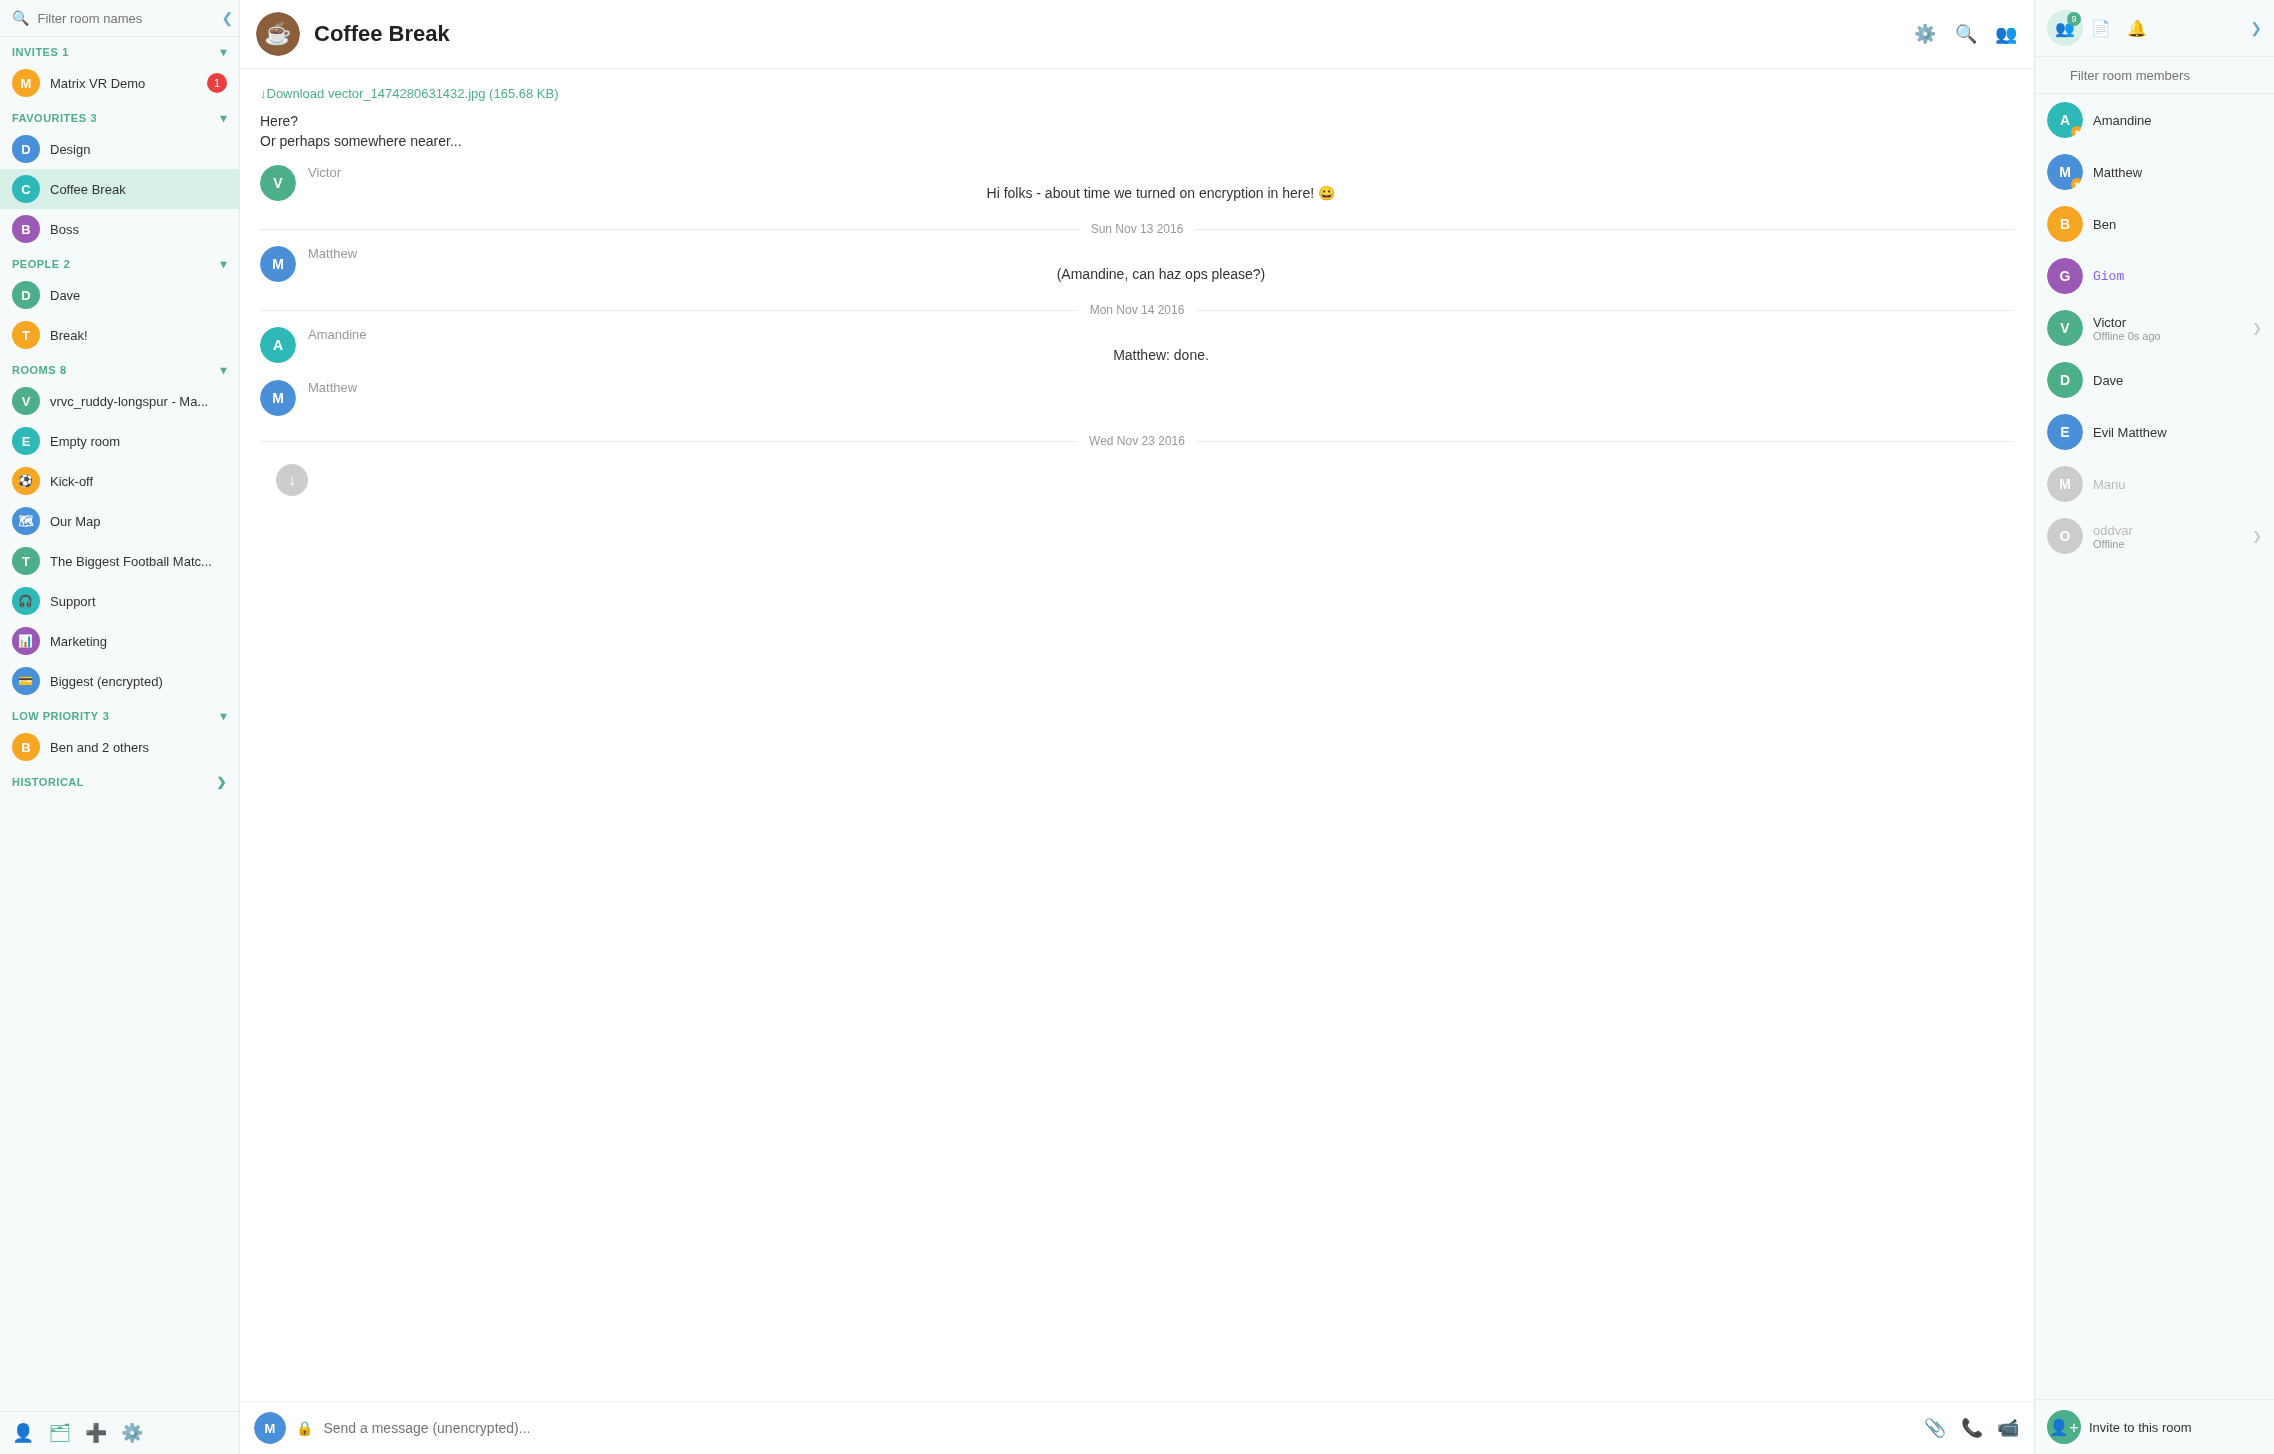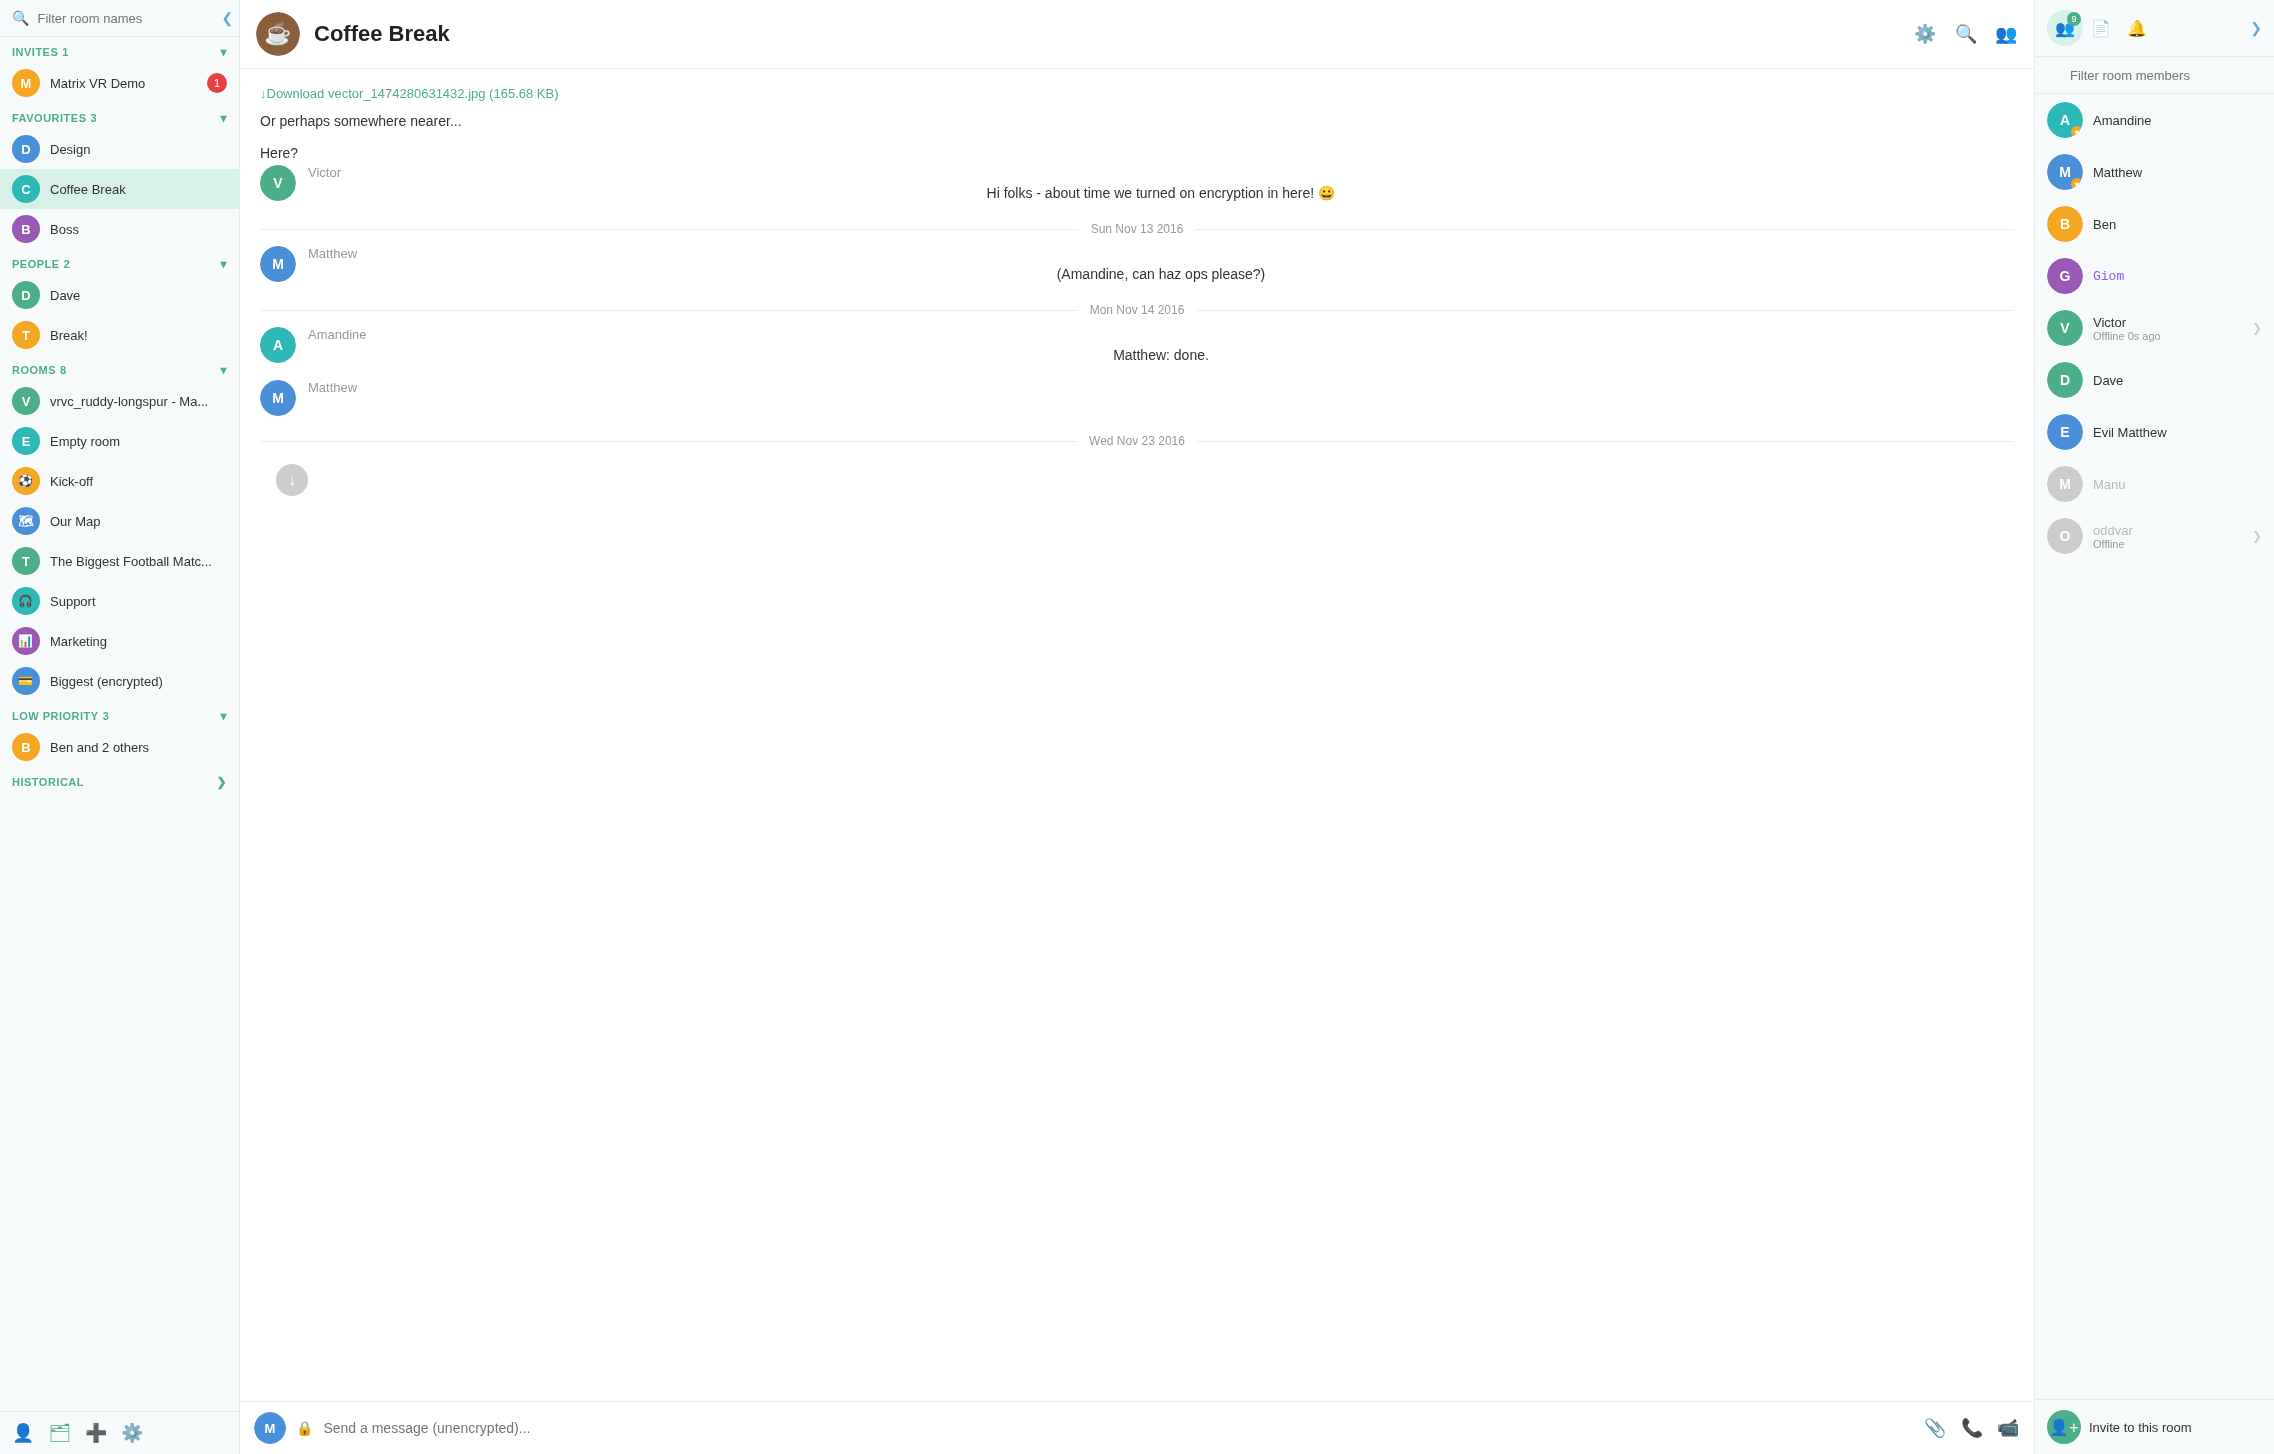--- a/index.html
+++ b/index.html
@@ -434,25 +434,25 @@
       <span class="hicon">⚙️</span>
       <span class="hicon">🔍</span>
       <span class="hicon">👥</span>
     </div>
   </div>
   <div class="chat-messages">
 
     <div style="margin-bottom:12px;">
       <a class="msg-link">↓Download vector_1474280631432.jpg (165.68 KB)</a>
     </div>
+    <div style="margin-bottom:4px;">
+      <span style="font-size:14px;color:#333;">Here?</span>
+    </div>
     <div style="margin-bottom:16px;">
       <span style="font-size:14px;color:#333;">Or perhaps somewhere nearer...</span>
-    </div>
-    <div style="margin-bottom:4px;">
-      <span style="font-size:14px;color:#333;">Here?</span>
     </div>
 
     <div class="message-group">
       <div class="msg-avatar">
         <div style="width:36px;height:36px;border-radius:50%;background:#4caf8a;display:flex;align-items:center;justify-content:center;font-size:14px;font-weight:700;color:#fff;">V</div>
       </div>
       <div class="msg-content">
         <div class="msg-sender">Victor</div>
         <div class="msg-text">Hi folks - about time we turned on encryption in here! 😀</div>
       </div>

